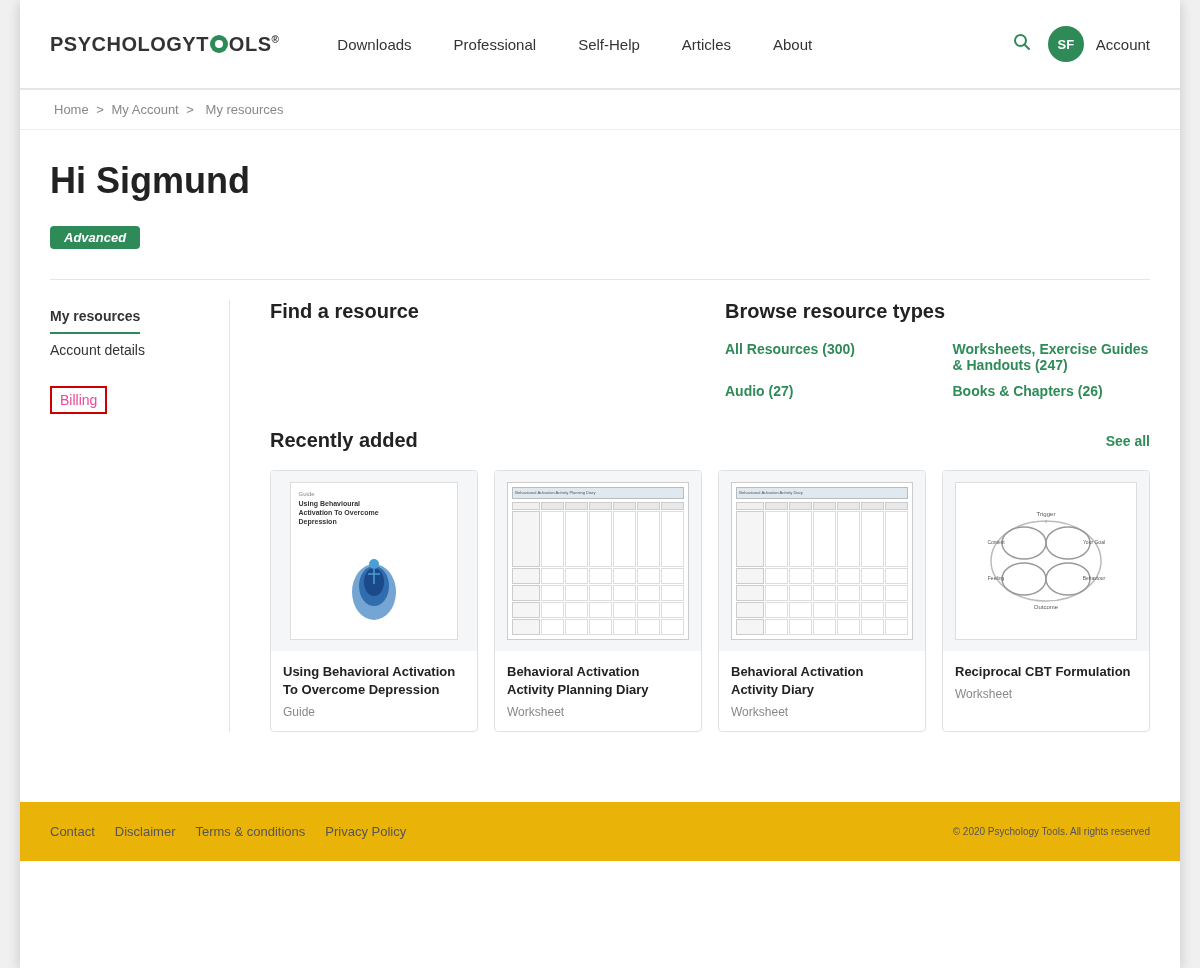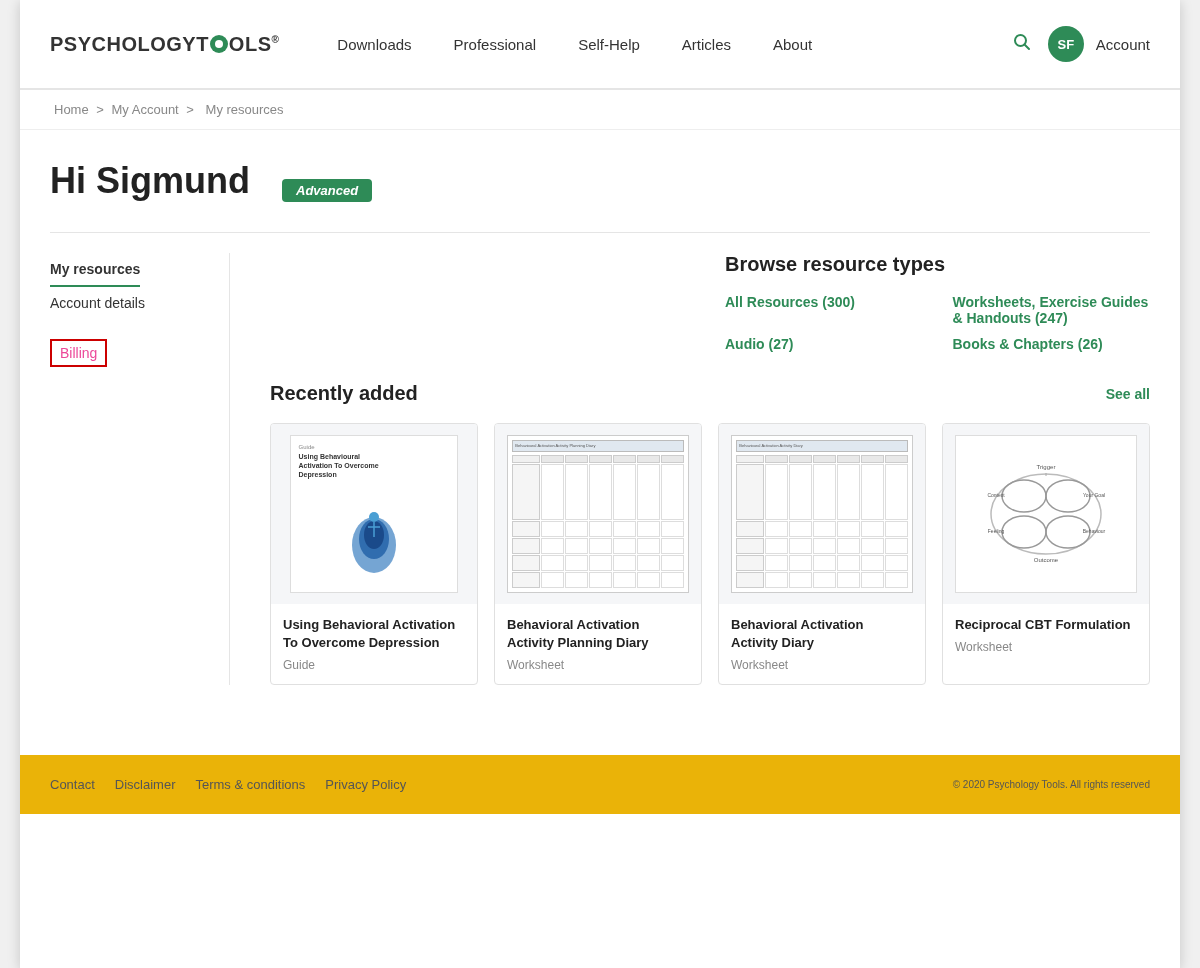--- a/index.html
+++ b/index.html
@@ -117,23 +117,24 @@
     .breadcrumb span { color: #888; margin: 0 4px; }
 
     
     .main-content {
       padding: 30px 30px 30px 30px;
     }
 
     
     .greeting-row {
       display: flex;
-      align-items: flex-end;
-      gap: 32px;
+      align-items: flex-start;
+      gap: 24px;
       margin-bottom: 30px;
+      flex-direction: column;
     }
     .greeting-text {
       font-size: 36px;
       font-weight: 700;
       color: #222;
     }
     .badge-advanced {
       background: #2e8b57;
       color: #fff;
       padding: 4px 14px;
@@ -398,20 +399,21 @@
         <a class="sidebar-item">Account details</a>
         <br>
         <a class="sidebar-item-billing">Billing</a>
       </aside>
 
       <div class="right-content">
 
         <div class="two-col-section">
 
           <div class="find-col">
+            <h2 class="section-title">Find a resource</h2>
           </div>
 
           <div class="browse-col">
             <h2 class="section-title">Browse resource types</h2>
             <div class="browse-grid">
               <a class="browse-link">All Resources (300)</a>
               <a class="browse-link">Worksheets, Exercise Guides &amp; Handouts (247)</a>
               <a class="browse-link">Audio (27)</a>
               <a class="browse-link">Books &amp; Chapters (26)</a>
             </div>

